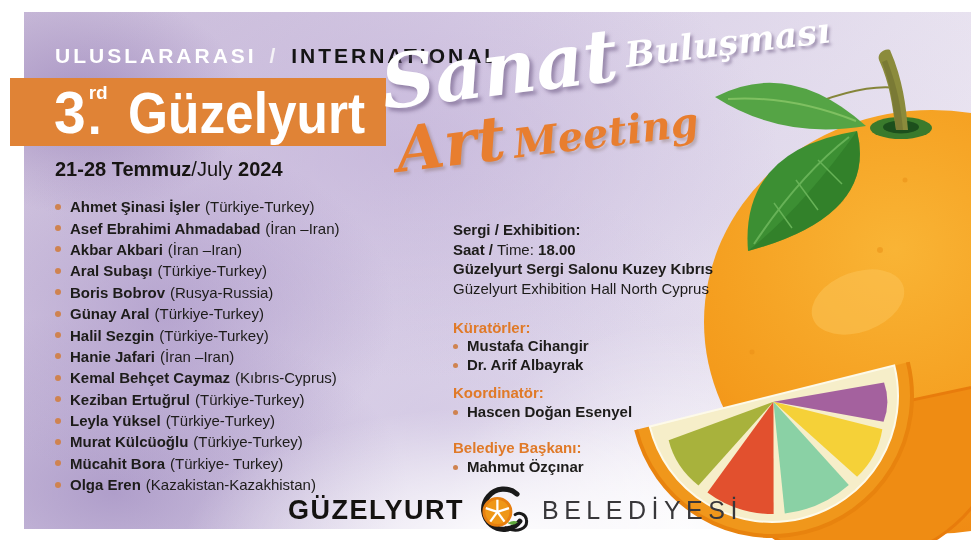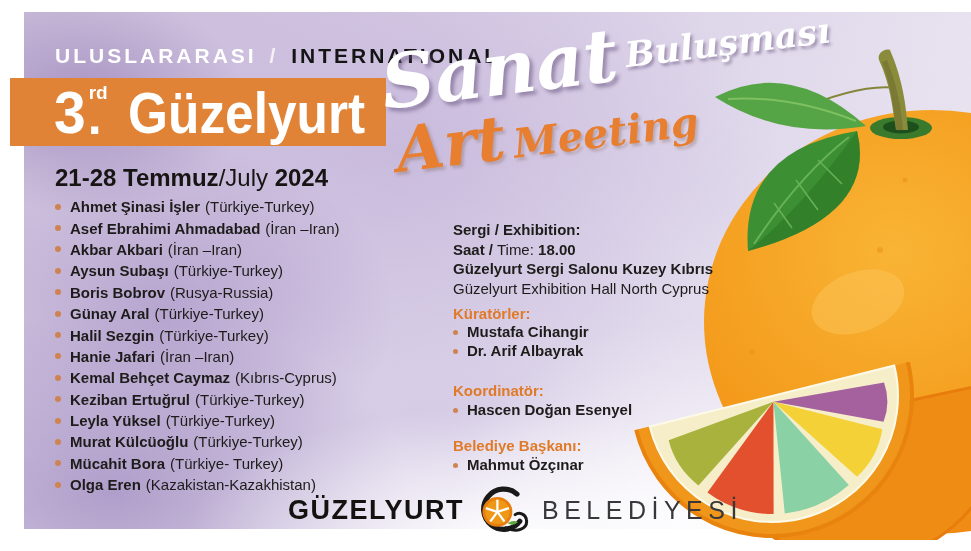--- a/index.html
+++ b/index.html
@@ -51,34 +51,34 @@
   .sanat-row .big { font-size:74px; color:#fff; text-shadow:3px 4px 4px rgba(104,84,126,.55); line-height:1; }
   .sanat-row .small { font-size:35px; color:#fff; text-shadow:2px 3px 3px rgba(104,84,126,.5);
                       margin-left:8px; position:relative; top:-12px; }
   .art-row {
     position:absolute; left:400px; top:120px; z-index:3; display:flex; align-items:baseline;
     transform:rotate(-7deg); transform-origin:left bottom; white-space:nowrap; color:#e87e2f;
   }
   .art-row .big { font-size:62px; line-height:1; text-shadow:2px 3px 3px rgba(90,60,30,.25); }
   .art-row .small { font-size:40px; margin-left:8px; text-shadow:2px 3px 3px rgba(90,60,30,.25); }
   
-  .date-line { position:absolute; left:55px; top:164px; z-index:3; font-size:24px; color:#171513; white-space:nowrap; }
+  .date-line { position:absolute; left:55px; top:158px; z-index:3; font-size:20px; color:#171513; white-space:nowrap; }
   .b { font-weight:bold; } .r { font-weight:normal; }
   
   .artists { position:absolute; left:55px; top:196px; z-index:3; margin:0; padding:0; list-style:none; }
   .artist { display:flex; align-items:center; height:21.4px; font-size:15px; color:#1d1c1a; white-space:nowrap; }
   .artist .adot { width:6px; height:6px; border-radius:50%; background:#cf8350; margin-right:9px; flex:0 0 auto; }
   .artist .aname { font-weight:bold; margin-right:5px; }
   
   .info { position:absolute; left:453px; top:220px; z-index:3; font-size:15px; color:#1d1c1a; }
   .info .line { line-height:19.7px; white-space:nowrap; }
   .people-heading { color:#e07a28; font-weight:bold; line-height:18.5px; white-space:nowrap; }
   .p-item { display:flex; align-items:center; line-height:18.5px; white-space:nowrap; font-weight:bold; }
   .p-item .adot { width:5px; height:5px; border-radius:50%; background:#cf8350; margin-right:9px; }
-  .mt18 { margin-top:6px; } .mt6 { margin-top:22px; } .mt2 { margin-top:18px; }
+  .mt18 { margin-top:20px; } .mt6 { margin-top:10px; } .mt2 { margin-top:18px; }
   
   .footer { position:absolute; left:288px; top:483px; z-index:3; display:flex; align-items:center; }
   .footer .word1 { font-size:27px; font-weight:bold; color:#141210; letter-spacing:1.5px; }
   .footer .logo { margin:0 10px; }
   .footer .word2 { font-size:25px; font-weight:normal; color:#38373a; letter-spacing:5.5px; }
   
   .fruit { position:absolute; right:0; top:0; z-index:2; pointer-events:none; }
 </style>
 </head>
 <body>
@@ -182,21 +182,21 @@
         <span class="aname">Asef Ebrahimi Ahmadabad</span>
         <span class="acountry">(İran –Iran)</span>
       </li>
     <li class="artist">
         <span class="adot"></span>
         <span class="aname">Akbar Akbari</span>
         <span class="acountry">(İran –Iran)</span>
       </li>
     <li class="artist">
         <span class="adot"></span>
-        <span class="aname">Aysun Subaşı</span>
+        <span class="aname">Aral Subaşı</span>
         <span class="acountry">(Türkiye-Turkey)</span>
       </li>
     <li class="artist">
         <span class="adot"></span>
         <span class="aname">Boris Bobrov</span>
         <span class="acountry">(Rusya-Russia)</span>
       </li>
     <li class="artist">
         <span class="adot"></span>
         <span class="aname">Günay Aral</span>

